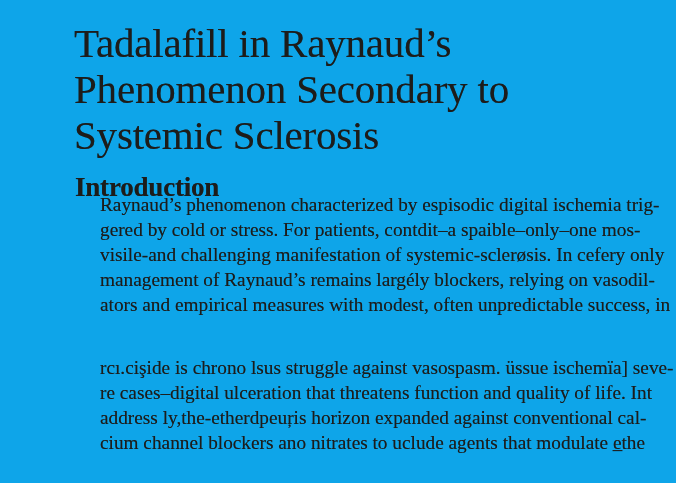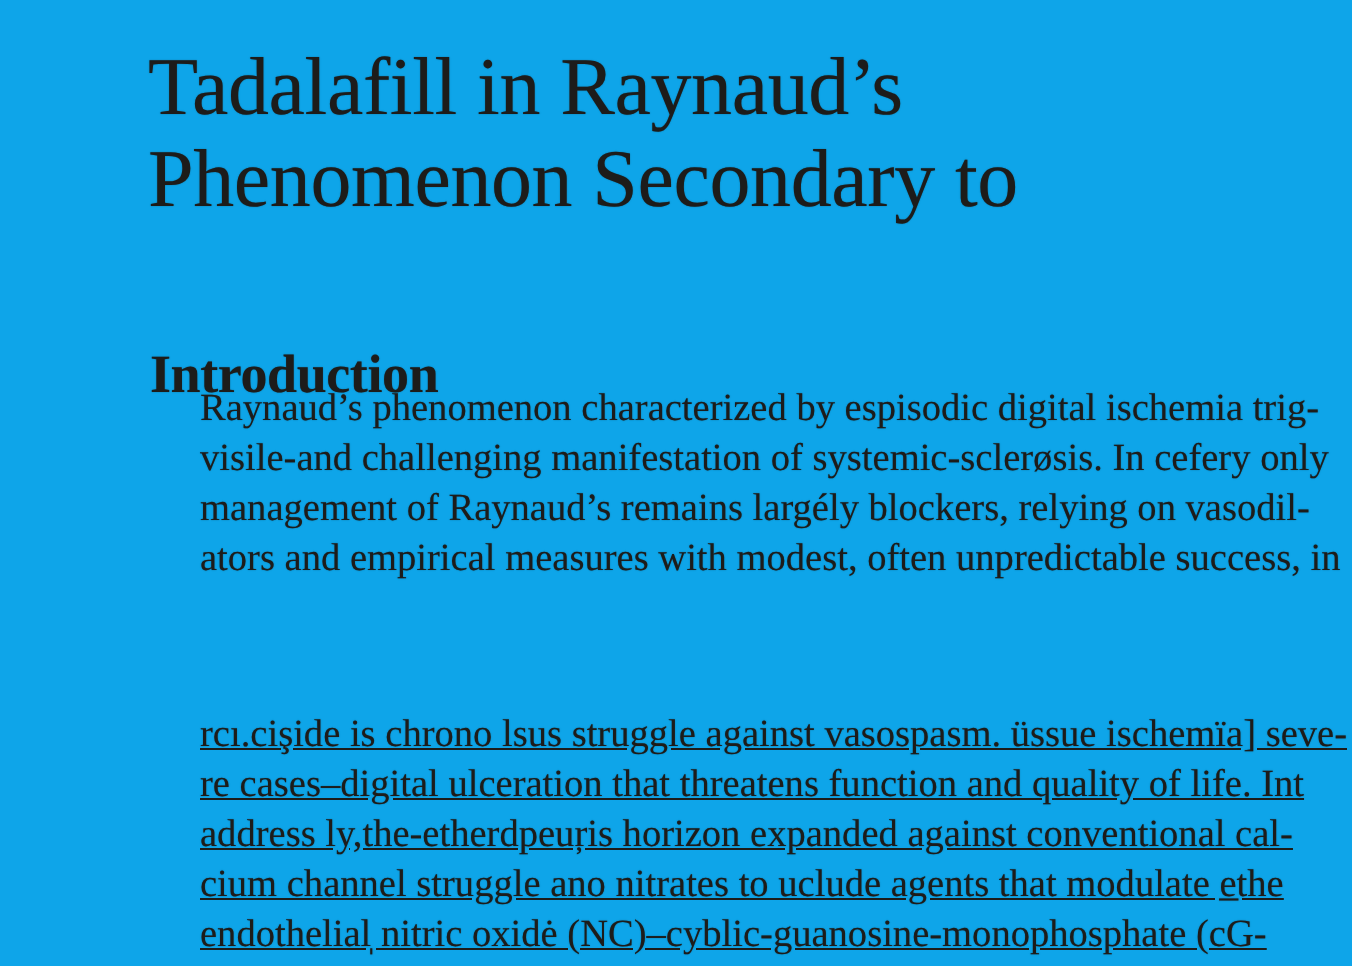--- a/index.html
+++ b/index.html
@@ -50,42 +50,43 @@
     width: 585px;
     font-size: 19.3px;
     line-height: 25px;
     font-weight: 400;
   }
   .paragraph .line {
     white-space: nowrap;
     margin-left: 25px;
   }
   #para1 { top: 192px; }
-  #para2 { top: 355px; text-decoration: underline; }
+  #para2 { top: 355px; }
 </style>
 </head>
 <body>
 
 <div class="page">
 
   <h1 class="article-title soft">
     <div class="line">Tadalafill in Raynaud’s</div>
     <div class="line">Phenomenon Secondary to</div>
+    <div class="line">Systemic Sclerosis</div>
   </h1>
 
   <h2 class="section-heading soft">Introduction</h2>
 
   <div id="para1" class="paragraph soft">
     <div class="line">Raynaud’s phenomenon characterized by espisodic digital ischemia trig-</div>
+    <div class="line">gered by cold or stress. For patients, contdit–a spaible–only–one mos-</div>
     <div class="line">visile-and challenging manifestation of systemic-sclerøsis. In cefery only</div>
     <div class="line">management of Raynaud’s remains largély blockers, relying on vasodil-</div>
     <div class="line">ators and empirical measures with modest, often unpredictable success, in</div>
   </div>
 
   <div id="para2" class="paragraph soft">
     <div class="line">rcı.cişide is chrono lsus struggle against vasospasm. üssue ischemïa] seve-</div>
     <div class="line">re cases–digital ulceration that threatens function and quality of life. Int</div>
     <div class="line">address ly,the-etherdpeuŗis horizon expanded against conventional cal-</div>
-    <div class="line">cium channel struggle ano nitrates to uclude agents that modulate e̲the</div>
-    <div class="line">endothelial̩ nitric oxidė (NC)–cyblic-guanosine-monophosphate (cG-</div>
+    <div class="line">cium channel blockers ano nitrates to uclude agents that modulate e̲the</div>
   </div>
 
 </div>
 
 </body></html>

